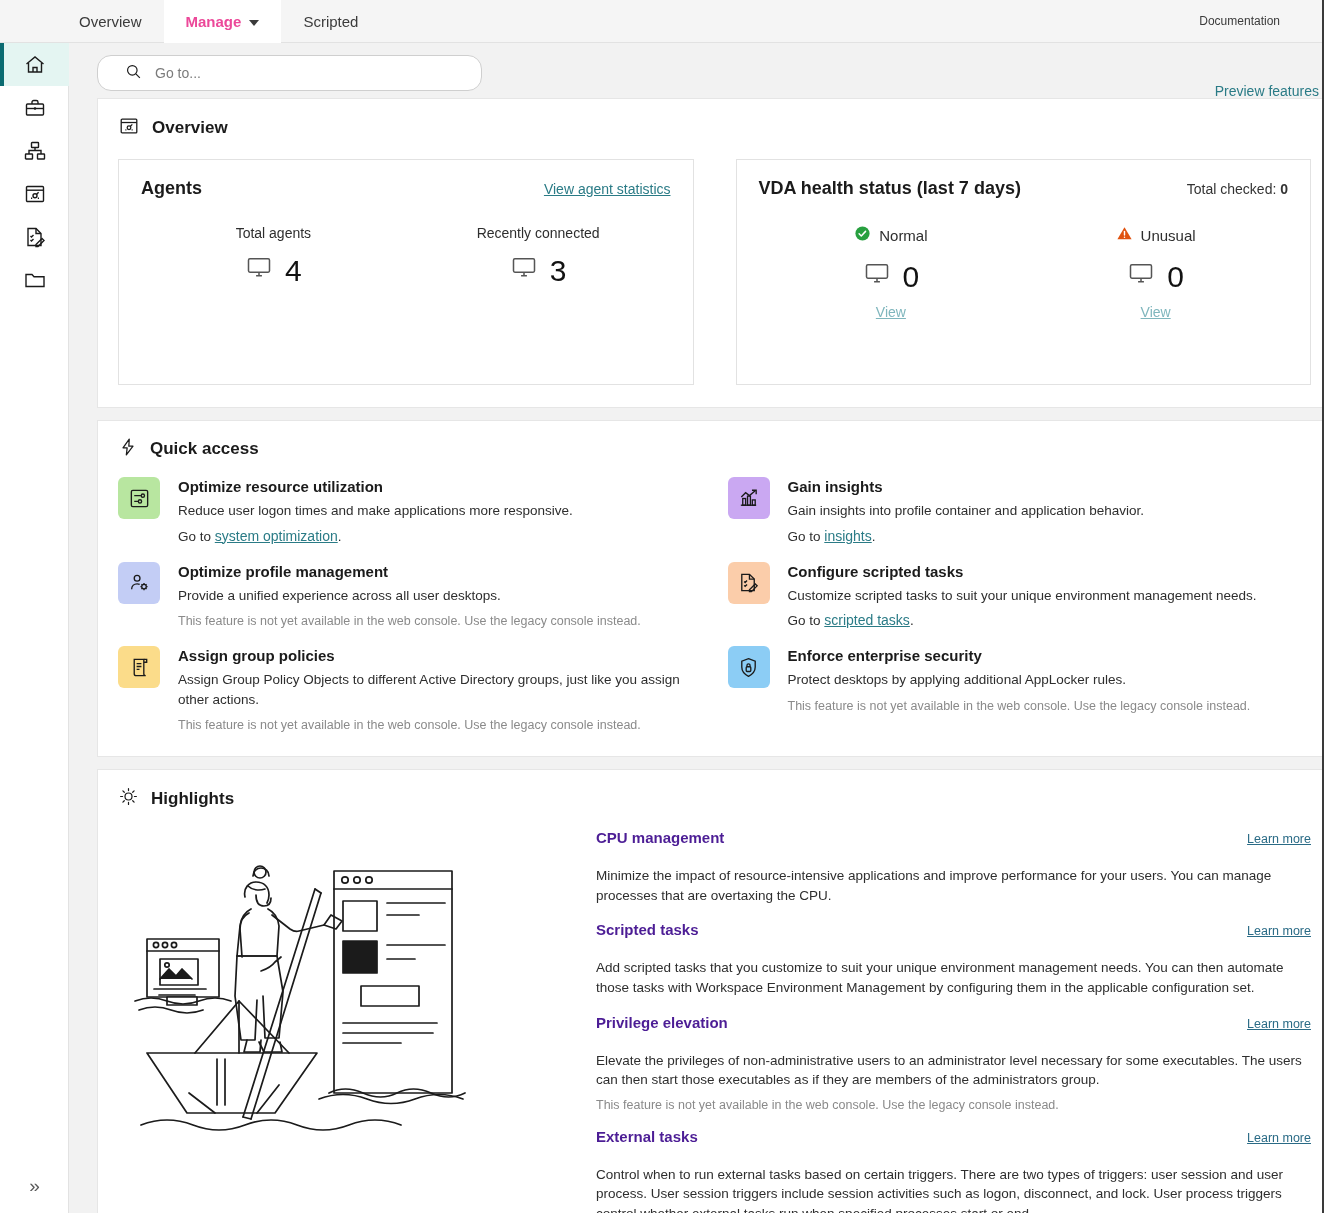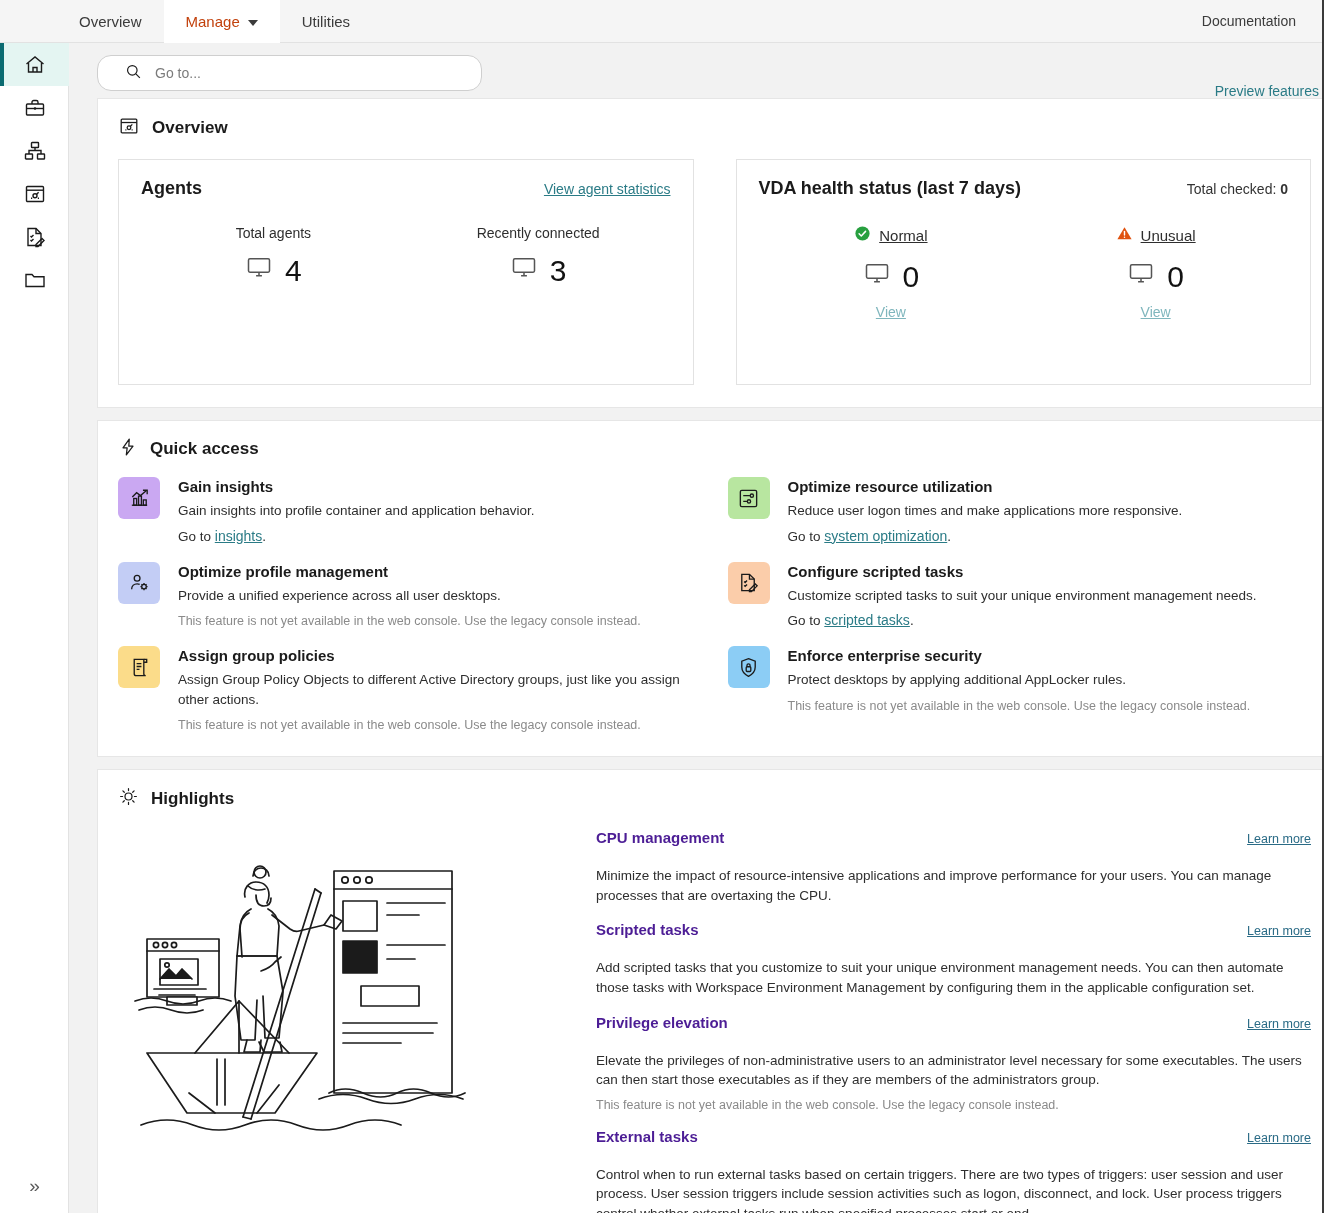--- a/index.html
+++ b/index.html
@@ -21,30 +21,30 @@
     display: flex; align-items: stretch;
   }
   .topnav-left { display: flex; align-items: stretch; margin-left: 57px; }
   .tab {
     display: flex; align-items: center; justify-content: center;
     padding: 0 22px; height: 43px;
     font-size: 15px; color: #3b3b3b; cursor: pointer;
     background: transparent; white-space: nowrap;
     gap: 8px;
   }
-  .tab.active { background: #ffffff; color: #c2410c; font-weight: normal; }
+  .tab.active { background: #ffffff; color: #ec4899; font-weight: bold; }
   .chev-down {
     width: 0; height: 0; margin-top: 2px;
     border-left: 5px solid transparent;
     border-right: 5px solid transparent;
     border-top: 6px solid #3b3b3b;
   }
   .topnav-right {
     margin-left: auto; display: flex; align-items: center;
-    padding-right: 28px; font-size: 14px; color: #3b3b3b; justify-content: flex-end;
+    padding-right: 44px; font-size: 12px; color: #3b3b3b; justify-content: flex-end;
   }
   .topnav-right .doc-link { cursor: pointer; }
 
   
   .rail {
     position: absolute; top: 43px; left: 0; width: 69px; height: 1170px;
     background: #ffffff; border-right: 1px solid #e2e2e2;
   }
   .rail-item {
     position: relative; width: 69px; height: 43px;
@@ -119,21 +119,21 @@
   .stat { flex: 1; text-align: center; }
   .stat-label { font-size: 14px; color: #2e2e2e; margin-bottom: 12px; }
   .stat-value {
     display: flex; align-items: center; justify-content: center; gap: 12px;
     font-size: 30px; color: #121212;
   }
   .stat-sub { margin-top: 10px; font-size: 13px; }
   .stat-sub .link { color: #7fb6bd; }
   .status-label {
     display: flex; align-items: center; justify-content: center; gap: 8px;
-    font-size: 15px; color: #2e2e2e; margin-bottom: 14px; text-decoration: underline;
+    font-size: 15px; color: #2e2e2e; margin-bottom: 14px;
   }
 
   
   .qa-grid {
     display: grid; grid-template-columns: 1fr 1fr;
     column-gap: 26px; row-gap: 18px;
     padding: 12px 20px 24px 20px;
   }
   .qa-item { display: flex; gap: 18px; }
   .qa-icon {
@@ -170,21 +170,21 @@
   <div class="topnav">
     <div class="topnav-left">
       <div class="tab">
         <span>Overview</span>
       </div>
       <div class="tab active">
         <span>Manage</span>
         <span class="chev-down"></span>
       </div>
       <div class="tab">
-        <span>Utilities</span>
+        <span>Scripted</span>
       </div>
     </div>
     <div class="topnav-right">
       <span class="doc-link">Documentation</span>
     </div>
   </div>
 
   <div class="rail">
 
     <div class="rail-item active">
@@ -387,50 +387,50 @@
           <svg width="20" height="20" viewBox="0 0 24 24" fill="none" stroke="#1b1b1b" stroke-width="1.5" stroke-linejoin="round">
             <path d="M13.5 2.5L6 13h5l-1 8.5L18 11h-5z"></path>
           </svg>
         </span>
         <span class="card-title">Quick access</span>
       </div>
 
       <div class="qa-grid">
 
         <div class="qa-item">
+          <div class="qa-icon" style="background:#b8e6a0">
+            <svg width="23" height="23" viewBox="0 0 24 24" fill="none" stroke="#1b1b1b" stroke-width="1.4">
+              <rect x="3.5" y="3.5" width="17" height="17" rx="1.5"></rect>
+              <path d="M6.5 9h7M6.5 15h4"></path>
+              <circle cx="15.5" cy="9" r="1.7"></circle>
+                <circle cx="12.5" cy="15" r="1.7"></circle>
+            </svg>
+          </div>
+          <div class="qa-body">
+            <div class="qa-title">Optimize resource utilization</div>
+            <div class="qa-desc">Reduce user logon times and make applications more responsive.</div>
+            <div class="qa-go"><span>Go to </span><span class="link">system optimization</span><span>.</span></div>
+          </div>
+        </div>
+
+        <div class="qa-item">
           <div class="qa-icon" style="background:#caa8f2">
             <svg width="23" height="23" viewBox="0 0 24 24" fill="none" stroke="#1b1b1b" stroke-width="1.4">
               <path d="M4 19h16"></path>
               <rect x="6" y="12" width="3" height="7"></rect>
                 <rect x="11" y="9.5" width="3" height="9.5"></rect>
                 <rect x="16" y="13.5" width="3" height="5.5"></rect>
               <path d="M4.5 10.5L9 6l4 3 6-5.2"></path>
                 <path d="M15.6 3.4H20v4.2"></path>
             </svg>
           </div>
           <div class="qa-body">
             <div class="qa-title">Gain insights</div>
             <div class="qa-desc">Gain insights into profile container and application behavior.</div>
             <div class="qa-go"><span>Go to </span><span class="link">insights</span><span>.</span></div>
-          </div>
-        </div>
-
-        <div class="qa-item">
-          <div class="qa-icon" style="background:#b8e6a0">
-            <svg width="23" height="23" viewBox="0 0 24 24" fill="none" stroke="#1b1b1b" stroke-width="1.4">
-              <rect x="3.5" y="3.5" width="17" height="17" rx="1.5"></rect>
-              <path d="M6.5 9h7M6.5 15h4"></path>
-              <circle cx="15.5" cy="9" r="1.7"></circle>
-                <circle cx="12.5" cy="15" r="1.7"></circle>
-            </svg>
-          </div>
-          <div class="qa-body">
-            <div class="qa-title">Optimize resource utilization</div>
-            <div class="qa-desc">Reduce user logon times and make applications more responsive.</div>
-            <div class="qa-go"><span>Go to </span><span class="link">system optimization</span><span>.</span></div>
           </div>
         </div>
 
         <div class="qa-item">
           <div class="qa-icon" style="background:#c3cdf5">
             <svg width="23" height="23" viewBox="0 0 24 24" fill="none" stroke="#1b1b1b" stroke-width="1.4">
               <circle cx="9.5" cy="7.5" r="3"></circle>
               <path d="M3.8 19c0-3.4 2.6-5.6 5.7-5.6 1 0 1.9.2 2.7.6"></path>
               <circle cx="16.7" cy="16.3" r="2.4"></circle>
               <path d="M16.7 12.6v1.1M16.7 18.9v1.1M13 16.3h1.1M19.3 16.3h1.1M14.1 13.7l.8.8M18.5 18.1l.8.8M19.3 13.7l-.8.8M14.9 18.1l-.8.8"></path>

